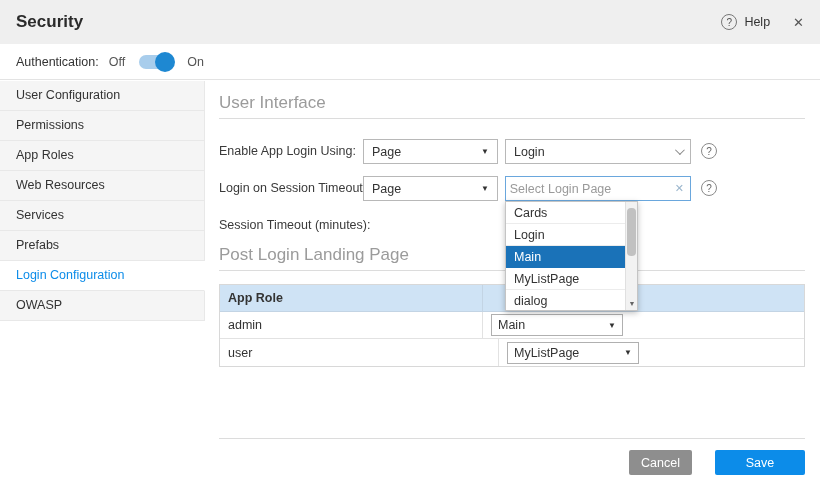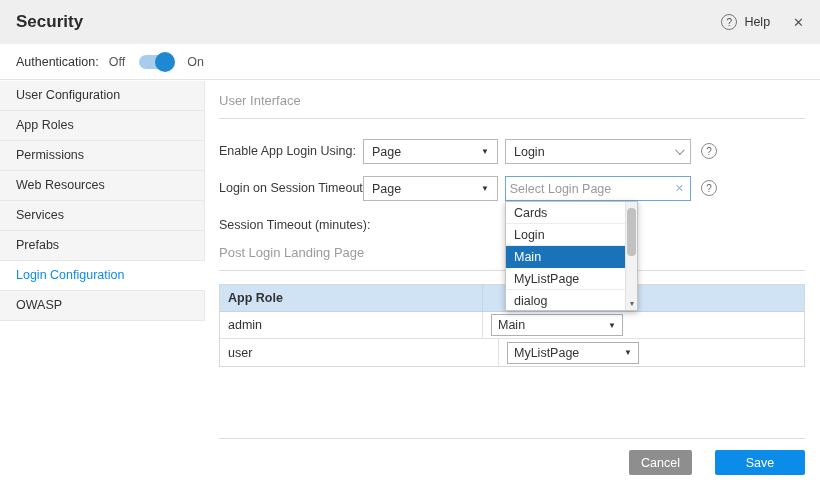--- a/index.html
+++ b/index.html
@@ -52,21 +52,21 @@
     background:#f5f5f5; border-bottom:1px solid #e8e8e8; border-right:1px solid #e8e8e8;
     color:#333; cursor:pointer; white-space:nowrap; overflow:hidden;
   }
   .side-item.active { background:#fff; color:#0c8ce9; border-right-color:#fff; }
 
   
   .content { position:absolute; left:205px; top:81px; right:0; bottom:0; background:#fff; }
 
   .section-head {
     position:absolute; left:14px; right:15px; height:26px;
-    color:#9b9b9b; font-size:13px; border-bottom:1px solid #dcdcdc;
+    color:#9b9b9b; font-size:17px; border-bottom:1px solid #dcdcdc;
   }
 
   .form-label { position:absolute; left:14px; line-height:25px; color:#3a3a3a; }
 
   .selectbox {
     position:absolute; height:25px; background:#fff; border:1px solid #b8b8b8;
     display:flex; align-items:center; padding:0 8px; cursor:pointer;
   }
   .selectbox .caret { margin-left:auto; font-size:8px; color:#333; }
   .combobox {
@@ -169,22 +169,22 @@
     <span class="auth-label">Authentication:</span>
     <span class="onoff">Off</span>
     <span class="toggle">
         <span class="knob"></span>
       </span>
     <span class="onoff">On</span>
   </div>
 
   <nav class="sidebar">
     <div class="side-item">User Configuration</div>
+    <div class="side-item">Permissions</div>
     <div class="side-item">App Roles</div>
-    <div class="side-item">Permissions</div>
     <div class="side-item">Web Resources</div>
     <div class="side-item">Services</div>
     <div class="side-item">Prefabs</div>
     <div class="side-item active">Login Configuration</div>
     <div class="side-item">OWASP</div>
   </nav>
 
   <main class="content">
 
     <div class="section-head" style="top:12px;">

